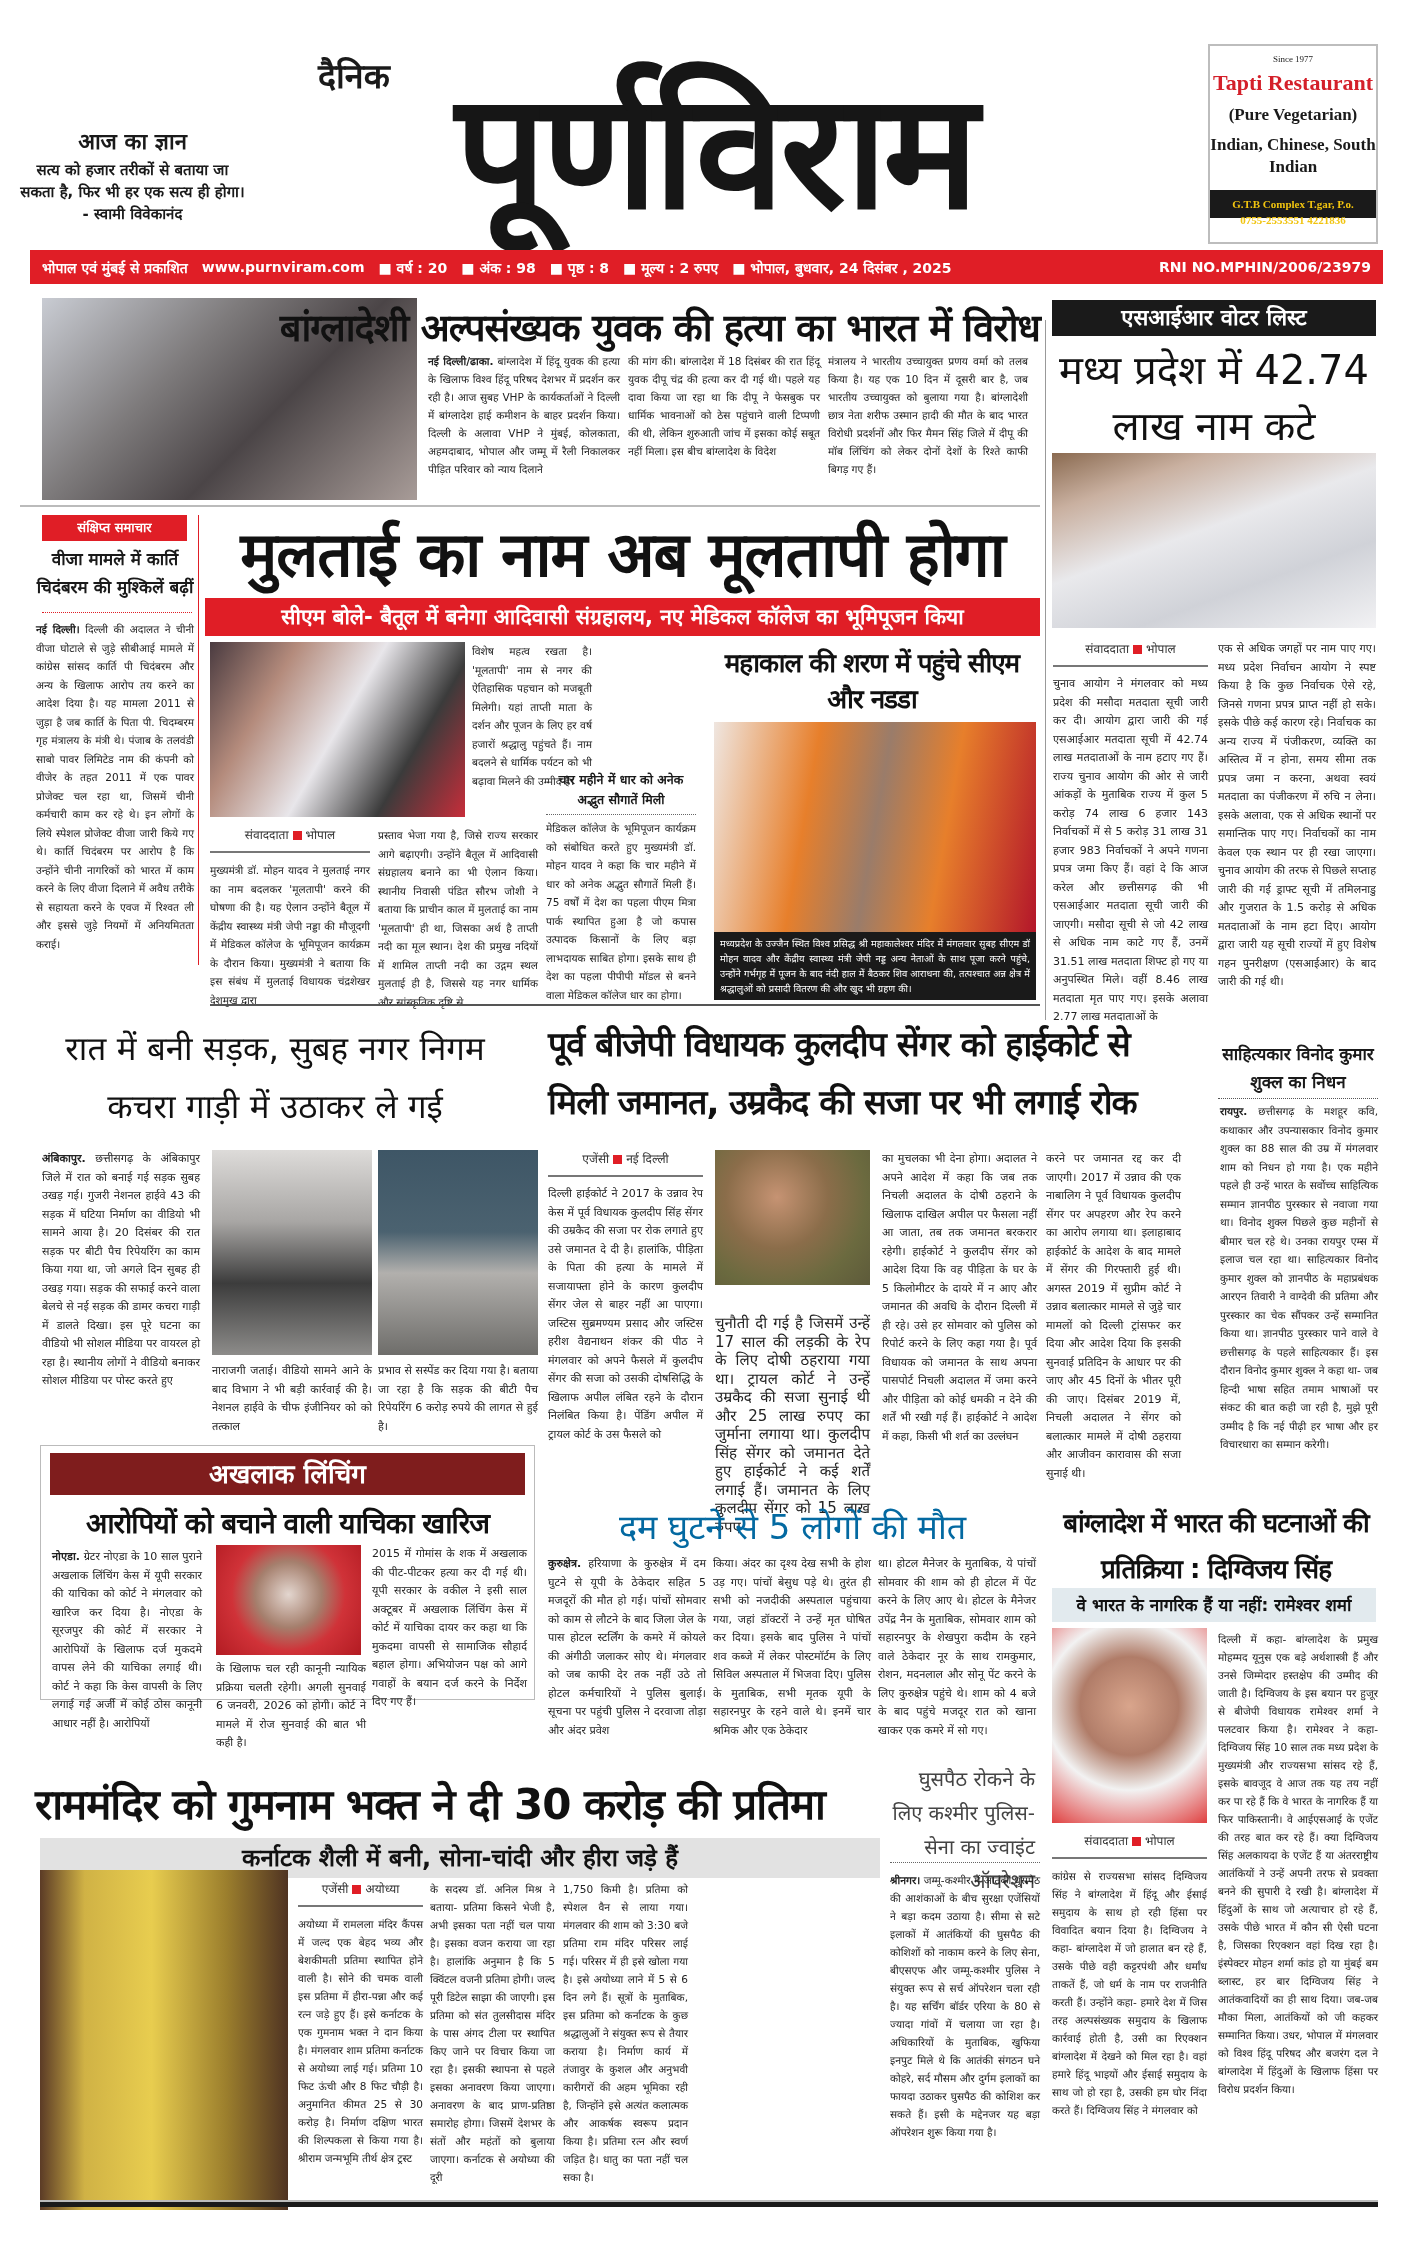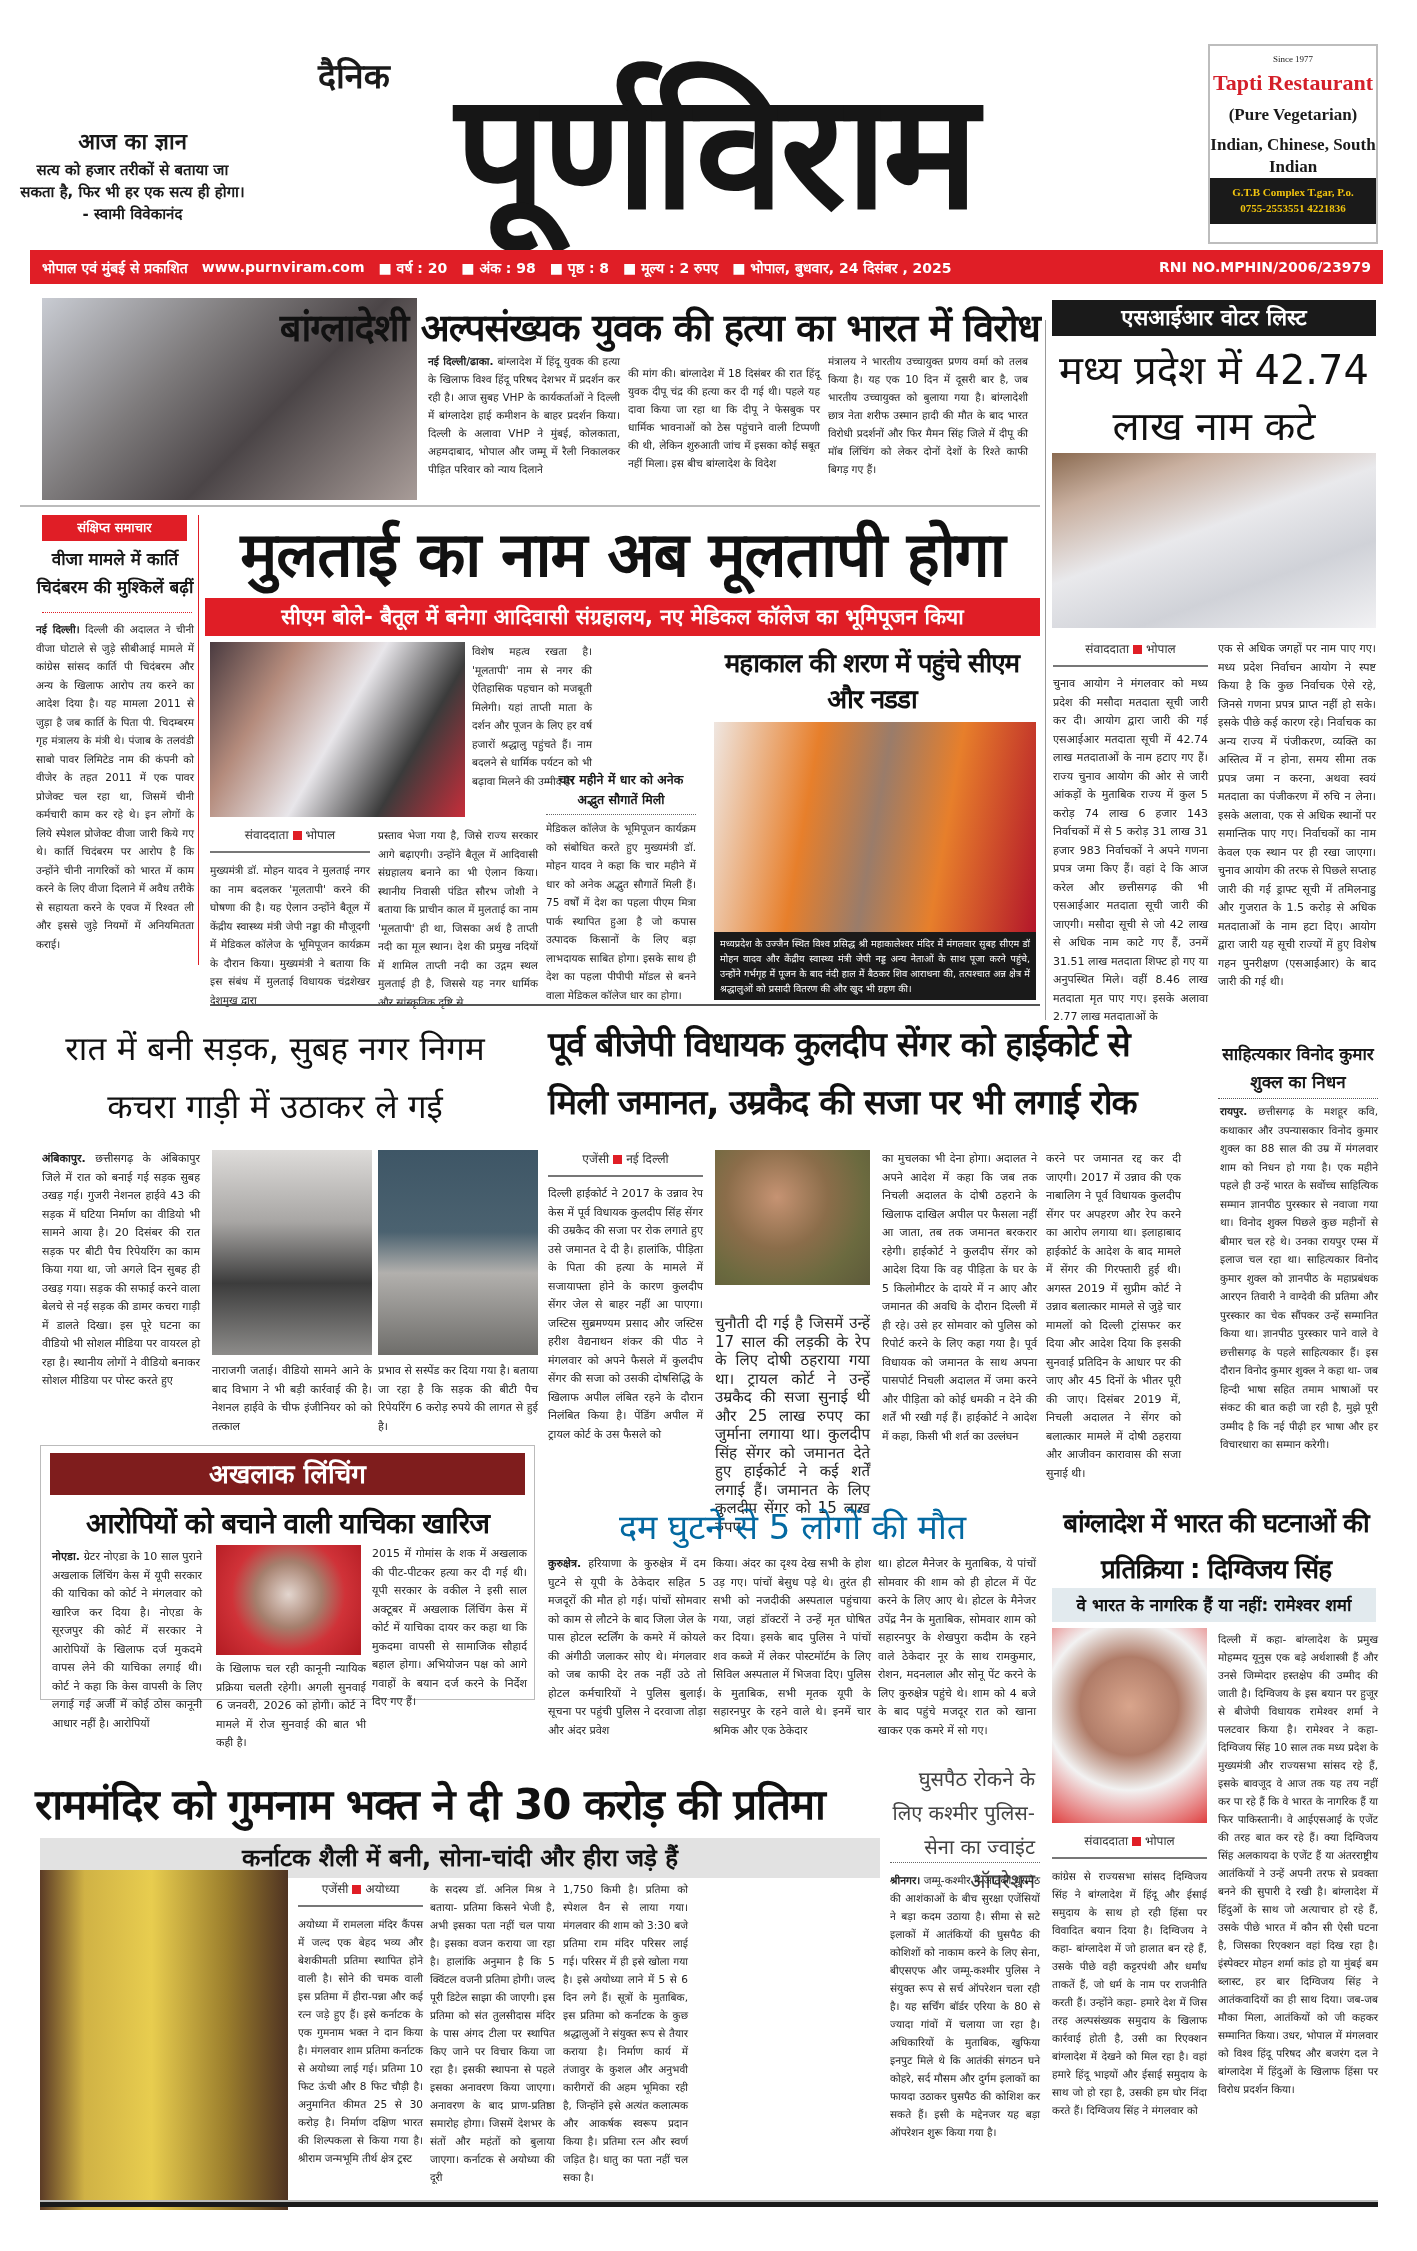--- a/index.html
+++ b/index.html
@@ -17,21 +17,21 @@
 
   
   .masthead-small { font-size: 34px; font-weight: bold; color: #1a1a1a; }
   .masthead { font-size: 160px; font-weight: bold; color: #161616; letter-spacing: -4px; line-height: 1; }
   .quote-title { font-size: 22px; font-weight: bold; text-align: center; }
   .quote-text { font-size: 15px; font-weight: bold; text-align: center; line-height: 22px; }
   .ad-box { border: 2px solid #bdbdbd; background: #fff; text-align: center; font-family: "Liberation Serif", serif; }
   .ad-since { font-size: 9px; font-weight: normal; margin-top: 8px; }
   .ad-name { font-size: 22px; color: #d4202a; font-weight: bold; margin-top: 6px; }
   .ad-line { font-size: 17px; font-weight: bold; margin-top: 8px; line-height: 22px; }
-  .ad-footer { background: #1a1a1a; color: #f1c40f; font-size: 11px; font-weight: bold; padding: 6px 4px; line-height: 16px; height: 46px; }
+  .ad-footer { background: #1a1a1a; color: #f1c40f; font-size: 11px; font-weight: bold; padding: 6px 4px; line-height: 16px; margin-top: 12px; height: 28px; }
   .strip { background: #e01e26; color: #fff; font-size: 14px; font-weight: bold; display: flex; align-items: center; white-space: nowrap; }
   .strip span { margin-right: 14px; }
 
   .kicker-red { background: #e01e26; color: #fff; text-align: center; font-weight: bold; font-size: 14px; }
   .banner-red { background: #e01e26; color: #fff; text-align: center; font-weight: bold; font-size: 24px; }
   .banner-black { background: #1a1a1a; color: #fff; text-align: center; font-weight: bold; font-size: 22px; }
   .banner-teal { background: #7f1d1d; color: #fff; text-align: center; font-weight: bold; font-size: 26px; }
   .banner-grey { background: #e2e2e2; color: #111; text-align: center; font-weight: bold; }
   .banner-lightblue { background: #e2eaee; color: #111; text-align: center; font-weight: bold; font-size: 20px; }
   .caption-dark { background: #1a1a1a; color: #fff; font-size: 10.5px; line-height: 17px; padding: 4px 6px; text-align: justify; }
@@ -66,21 +66,21 @@
   <span>■ अंक : 98</span>
   <span>■ पृष्ठ : 8</span>
   <span>■ मूल्य : 2 रुपए</span>
   <span>■ भोपाल, बुधवार, 24 दिसंबर , 2025</span>
   <span style="margin-left:auto;margin-right:0;">RNI NO.MPHIN/2006/23979</span>
 </div>
 
 <div class="photo" style="left:42px;top:298px;width:375px;height:202px;background:linear-gradient(135deg,#c9ccd3 0%,#7e7b7c 35%,#4b4547 60%,#a89c98 100%);"></div>
 <div class="abs hl" style="left:200px;top:300px;width:840px;font-size:38px;text-align:right;">बांग्लादेशी अल्पसंख्यक युवक की हत्या का भारत में विरोध</div>
 <div class="col body-text" style="left:428px;top:352px;width:192px;font-size:10.5px;line-height:18px;"><b>नई दिल्ली/ढाका.</b> <span>बांग्लादेश में हिंदू युवक की हत्या के खिलाफ विश्व हिंदू परिषद देशभर में प्रदर्शन कर रही है। आज सुबह VHP के कार्यकर्ताओं ने दिल्ली में बांग्लादेश हाई कमीशन के बाहर प्रदर्शन किया। दिल्ली के अलावा VHP ने मुंबई, कोलकाता, अहमदाबाद, भोपाल और जम्मू में रैली निकालकर पीड़ित परिवार को न्याय दिलाने</span></div>
-<div class="col body-text" style="left:628px;top:352px;width:192px;font-size:10.5px;line-height:18px;margin-top:12px;">की मांग की। बांग्लादेश में 18 दिसंबर की रात हिंदू युवक दीपू चंद्र की हत्या कर दी गई थी। पहले यह दावा किया जा रहा था कि दीपू ने फेसबुक पर धार्मिक भावनाओं को ठेस पहुंचाने वाली टिप्पणी की थी, लेकिन शुरुआती जांच में इसका कोई सबूत नहीं मिला। इस बीच बांग्लादेश के विदेश</div>
+<div class="col body-text" style="left:628px;top:352px;width:192px;font-size:10.5px;line-height:18px;">की मांग की। बांग्लादेश में 18 दिसंबर की रात हिंदू युवक दीपू चंद्र की हत्या कर दी गई थी। पहले यह दावा किया जा रहा था कि दीपू ने फेसबुक पर धार्मिक भावनाओं को ठेस पहुंचाने वाली टिप्पणी की थी, लेकिन शुरुआती जांच में इसका कोई सबूत नहीं मिला। इस बीच बांग्लादेश के विदेश</div>
 <div class="col body-text" style="left:828px;top:352px;width:200px;font-size:10.5px;line-height:18px;">मंत्रालय ने भारतीय उच्चायुक्त प्रणय वर्मा को तलब किया है। यह एक 10 दिन में दूसरी बार है, जब भारतीय उच्चायुक्त को बुलाया गया है। बांग्लादेशी छात्र नेता शरीफ उस्मान हादी की मौत के बाद भारत विरोधी प्रदर्शनों और फिर मैमन सिंह जिले में दीपू की मॉब लिंचिंग को लेकर दोनों देशों के रिश्ते काफी बिगड़ गए हैं।</div>
 <div class="rule" style="left:20px;top:505px;width:1020px;height:2px;"></div>
 <div class="vrule" style="left:1045px;top:320px;height:700px;"></div>
 
 <div class="abs banner-black" style="left:1052px;top:300px;width:324px;height:36px;line-height:36px;">एसआईआर वोटर लिस्ट</div>
 <div class="abs" style="left:1052px;top:342px;width:324px;font-size:40px;line-height:56px;text-align:center;color:#111;">मध्य प्रदेश में 42.74 लाख नाम कटे</div>
 <div class="photo" style="left:1052px;top:453px;width:324px;height:175px;background:linear-gradient(160deg,#8a6a50 0%,#c9b0a0 20%,#e9e9ec 45%,#d0d2d8 70%,#f2f2f4 100%);"></div>
 <div class="col" style="left:1053px;top:640px;width:155px;">
   <div class="byline"><span>संवाददाता</span><span class="sq"></span><span>भोपाल</span></div>
   <div class="body-text" style="font-size:11px;line-height:18.5px;">चुनाव आयोग ने मंगलवार को मध्य प्रदेश की मसौदा मतदाता सूची जारी कर दी। आयोग द्वारा जारी की गई एसआईआर मतदाता सूची में 42.74 लाख मतदाताओं के नाम हटाए गए हैं। राज्य चुनाव आयोग की ओर से जारी आंकड़ों के मुताबिक राज्य में कुल 5 करोड़ 74 लाख 6 हजार 143 निर्वाचकों में से 5 करोड़ 31 लाख 31 हजार 983 निर्वाचकों ने अपने गणना प्रपत्र जमा किए हैं। वहां दे कि आज करेल और छत्तीसगढ़ की भी एसआईआर मतदाता सूची जारी की जाएगी। मसौदा सूची से जो 42 लाख से अधिक नाम काटे गए हैं, उनमें 31.51 लाख मतदाता शिफ्ट हो गए या अनुपस्थित मिले। वहीं 8.46 लाख मतदाता मृत पाए गए। इसके अलावा 2.77 लाख मतदाताओं के</div>

